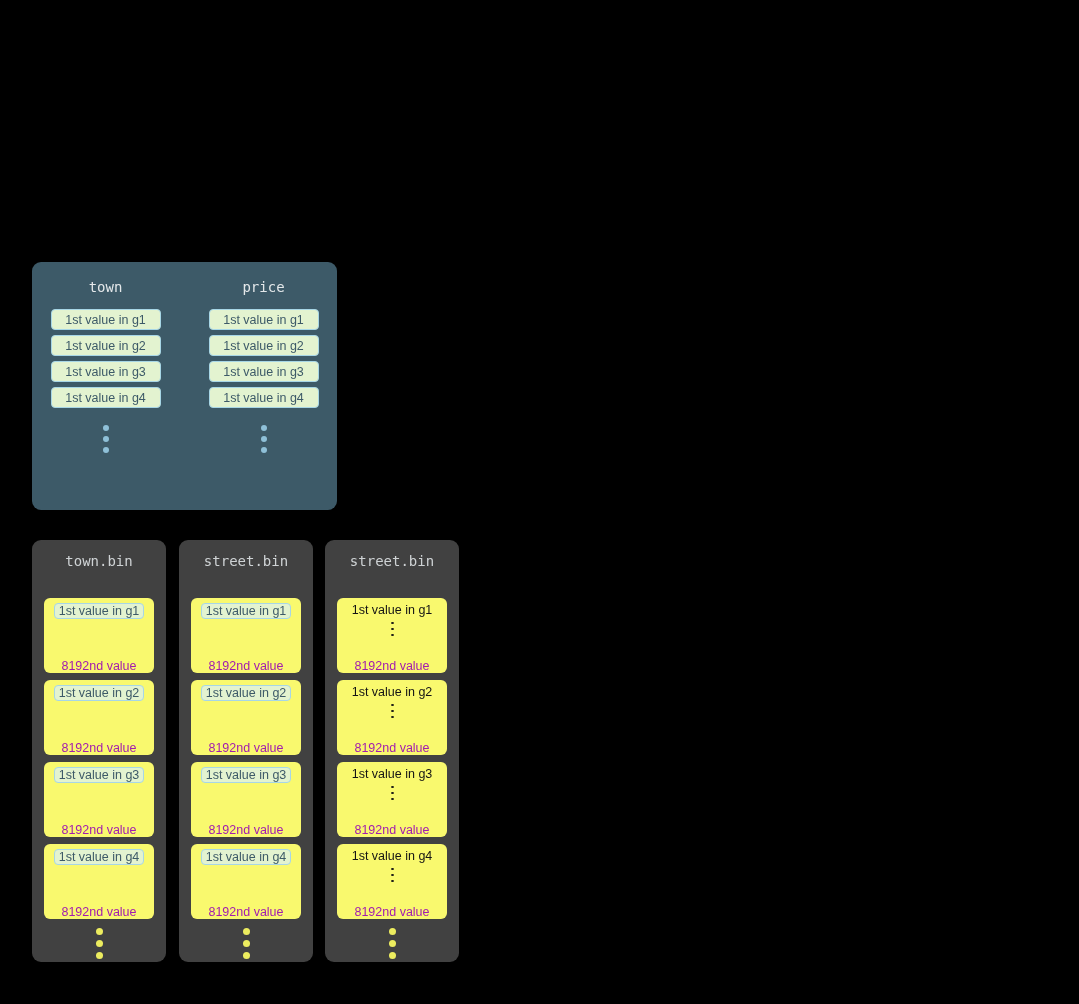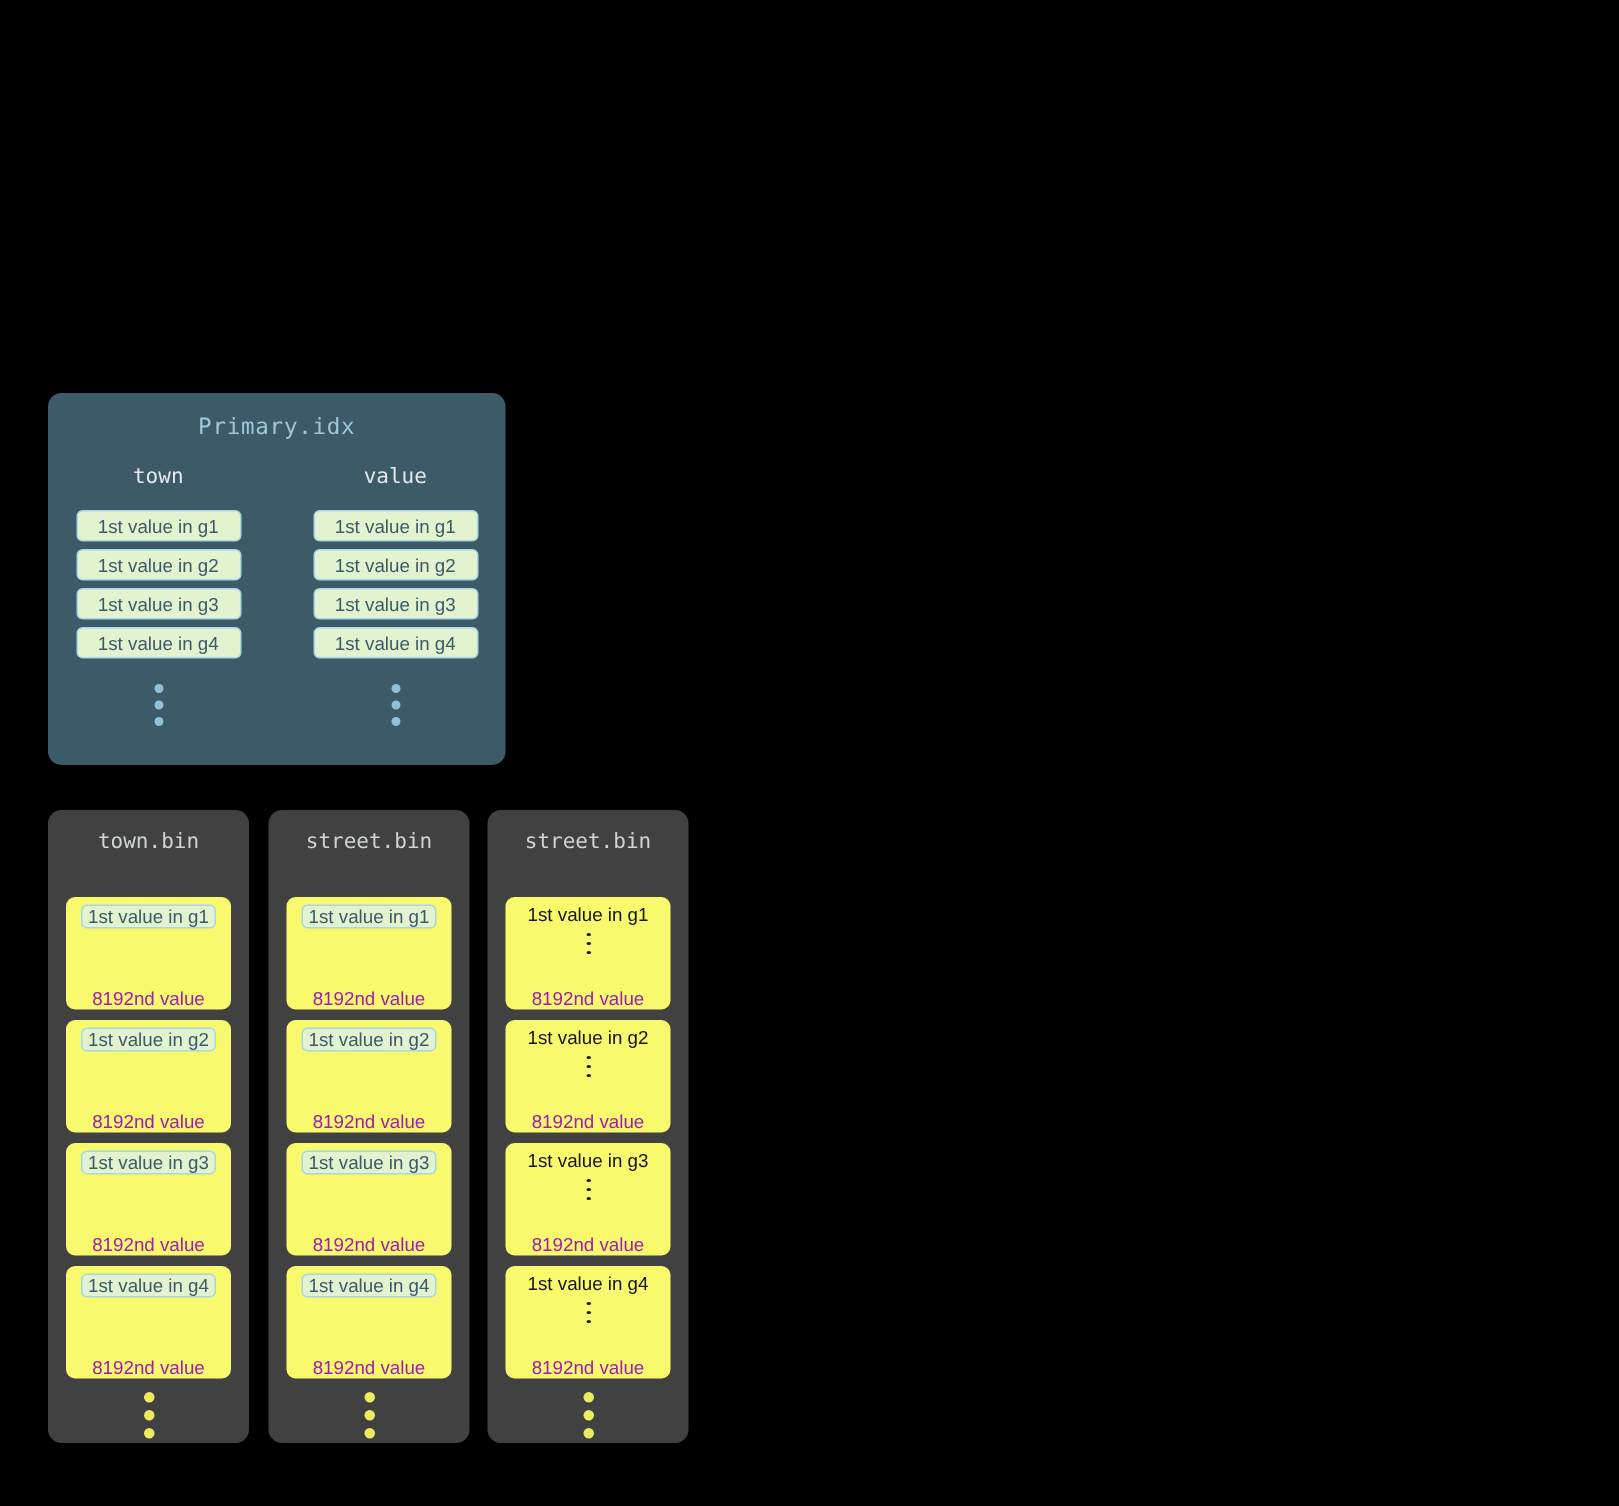--- a/index.html
+++ b/index.html
@@ -85,34 +85,33 @@
     width:7px; height:7px; border-radius:50%;
     background:#ecec5f;
     box-shadow:0 12px 0 #ecec5f, 0 24px 0 #ecec5f;
     margin:9px auto 0;
   }
 </style>
 </head>
 <body>
 
 <div class="primary-box">
-  <div class="primary-title">Primary.idx</div>
   <div class="primary-cols">
 
     <div class="pcol">
       <div class="pcol-header">town</div>
       <div class="entry">1st value in g1</div>
       <div class="entry">1st value in g2</div>
       <div class="entry">1st value in g3</div>
       <div class="entry">1st value in g4</div>
       <div class="vdots-blue"></div>
     </div>
 
     <div class="pcol">
-      <div class="pcol-header">value</div>
+      <div class="pcol-header">price</div>
       <div class="entry">1st value in g1</div>
       <div class="entry">1st value in g2</div>
       <div class="entry">1st value in g3</div>
       <div class="entry">1st value in g4</div>
       <div class="vdots-blue"></div>
     </div>
 
   </div>
 </div>
 

